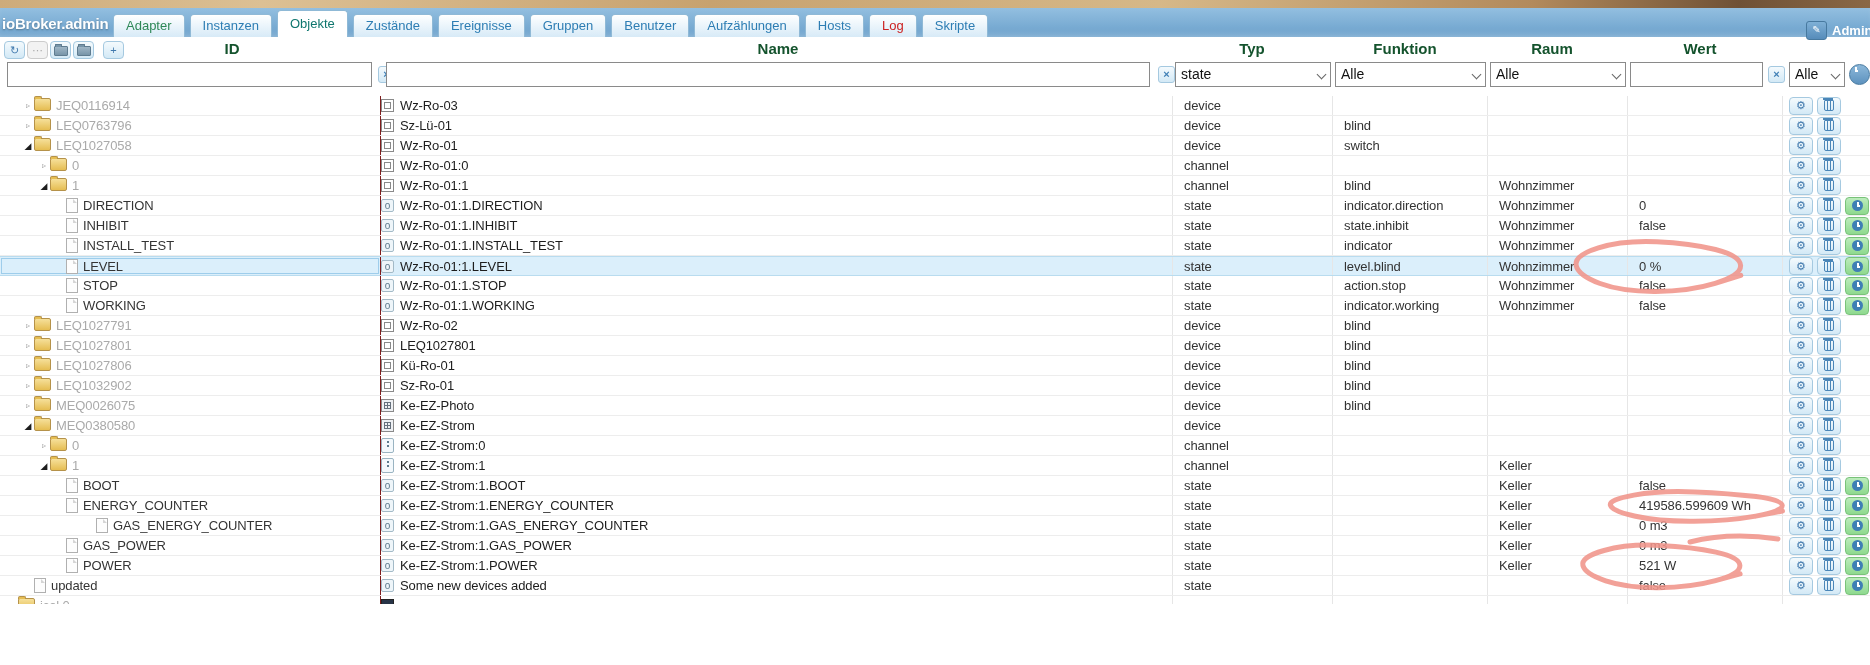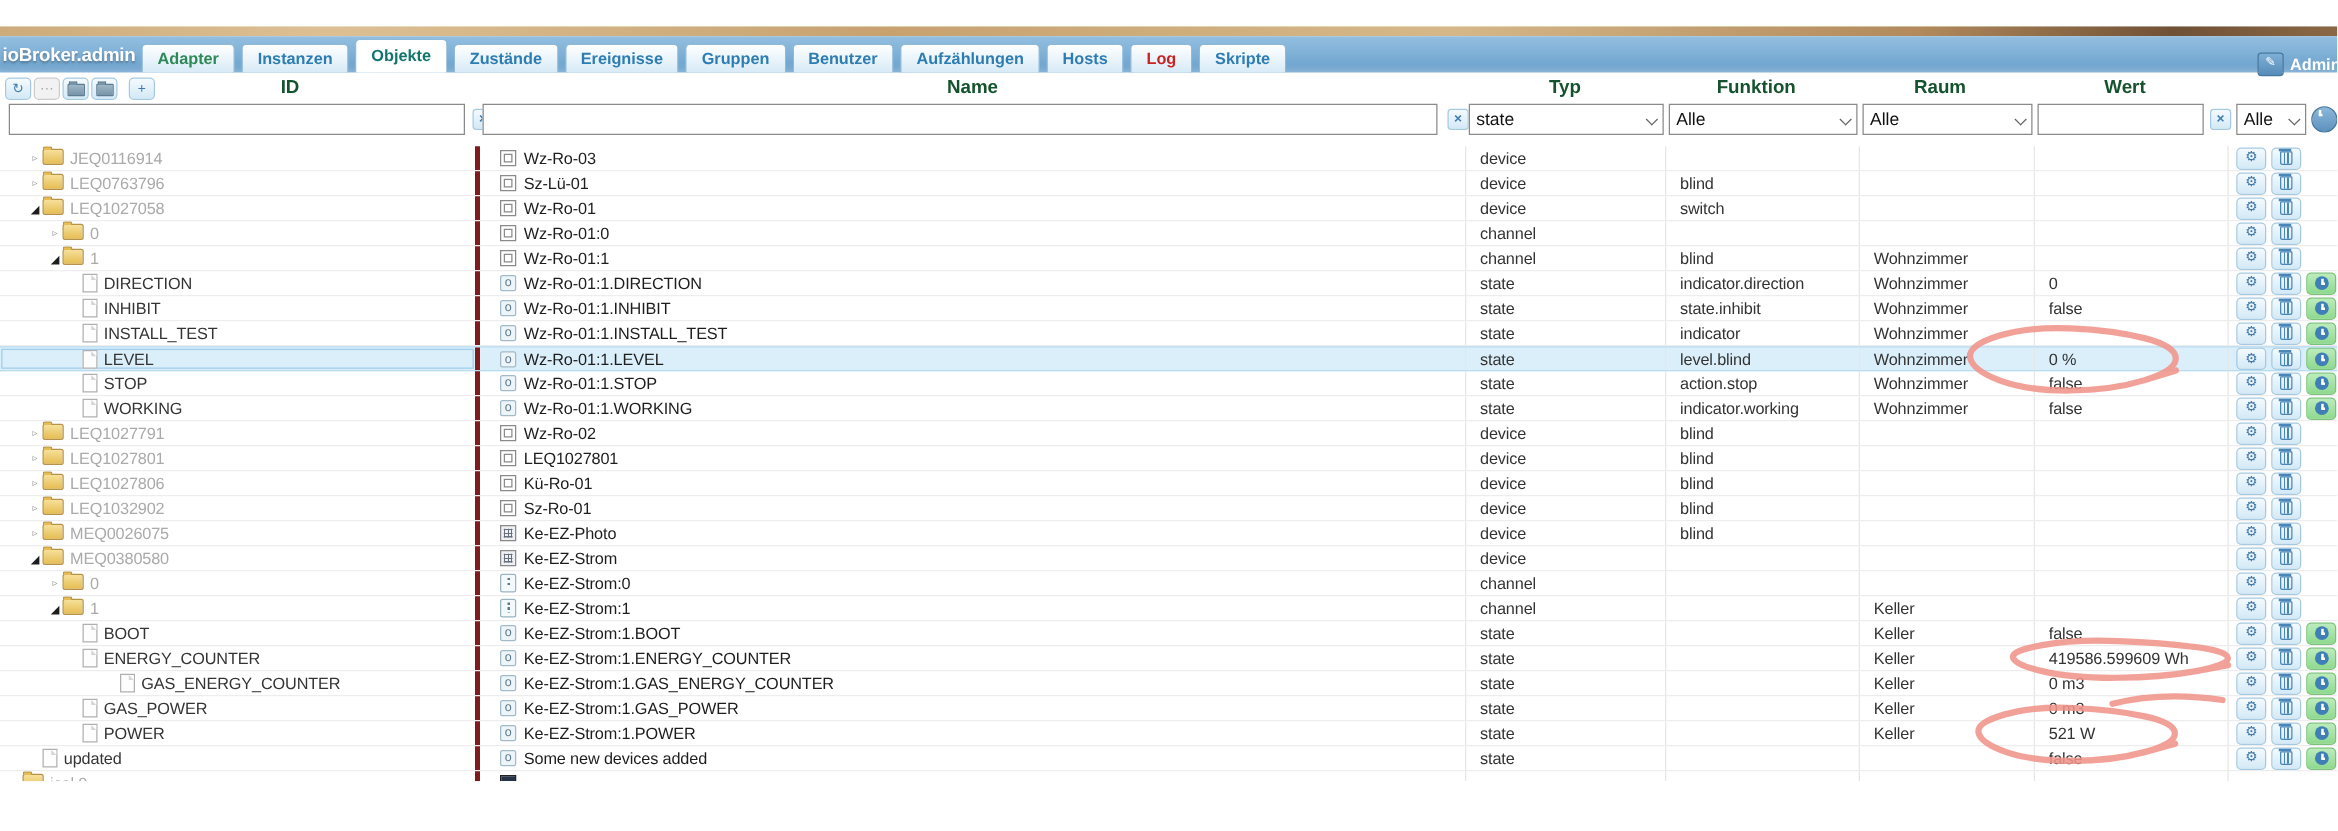--- a/index.html
+++ b/index.html
@@ -1,27 +1,27 @@
 <!DOCTYPE html>
 <html><head>
 <meta charset="utf-8">
 <style>
   html,body{margin:0;padding:0;background:#fff;}
   .screen{position:relative;width:1870px;height:604px;background:#fff;overflow:hidden;
-          font-family:"Liberation Sans",sans-serif;margin-top:21px;}
+          font-family:"Liberation Sans",sans-serif;}
   
   .wood{position:absolute;top:0;left:0;right:0;height:8px;
         background:linear-gradient(90deg,#cdab7a,#dcc094 14%,#c7a26f 38%,#d6b888 62%,#b28a5c 82%,#6f5136 93%,#8a6845);}
   
   .tabbar{position:absolute;top:8px;left:0;right:0;height:29px;
           background:linear-gradient(#93bfe0,#6aa0cb);box-shadow:inset 0 -6px 8px -6px rgba(255,255,255,.45);}
   .app-title{position:absolute;left:2px;top:7px;color:#fff;font-size:15px;font-weight:bold;
              text-shadow:0 1px 2px rgba(0,0,0,.3);letter-spacing:-.2px;}
   .tabs{position:absolute;left:113px;bottom:0;display:flex;gap:5px;align-items:flex-end;}
-  .tab{height:22px;line-height:22px;padding:0 12px;font-size:13px;font-weight:bold;
+  .tab{height:22px;line-height:22px;padding:0 12px;font-size:13px;font-weight:normal;
        background:linear-gradient(#feffff,#d7eaf7);border:1px solid #8fb9d6;border-bottom:none;
        border-radius:4px 4px 0 0;box-shadow:inset 0 1px 0 #fff;cursor:pointer;white-space:nowrap;}
   .tab.active{background:#fff;height:26px;line-height:26px;}
   .adminbox{position:absolute;left:1806px;top:13px;display:flex;align-items:center;gap:5px;}
   .pencilbtn{width:19px;height:17px;border:1px solid #47799f;border-radius:3px;color:#fff;
              background:linear-gradient(#7fb0d6,#568cba);font-size:10px;text-align:center;line-height:16px;cursor:pointer;}
   .adminlabel{color:#fff;font-size:13px;font-weight:bold;}
   
   .tbtn{position:absolute;width:21px;height:18px;border:1px solid #a5c9e0;border-radius:4px;
         background:linear-gradient(#f4fafd,#d3e9f6);color:#4179ad;font-size:11px;text-align:center;
@@ -43,21 +43,21 @@
   .fsel .chev{position:absolute;right:5px;top:8px;width:6px;height:6px;border-right:1px solid #666;
         border-bottom:1px solid #666;transform:rotate(45deg);}
   .histfilter{position:absolute;left:1849px;top:64px;width:19px;height:19px;border-radius:50%;
         border:1px solid #47799f;background:linear-gradient(#8cb8da,#5d92be);cursor:pointer;}
   
   .grid{position:absolute;top:96px;left:0;width:1870px;}
   .row{display:grid;grid-template-columns:380px 792px 160px 155px 140px 155px 88px;height:20px;
        border-bottom:1px solid #ededed;box-sizing:border-box;font-size:13px;color:#333;letter-spacing:-.1px;}
   .row.sel{background:#dbeffb;border-top:1px solid #b9dcef;border-bottom:1px solid #b9dcef;}
   .cell{display:flex;align-items:center;overflow:hidden;white-space:nowrap;}
-  .c-name{border-left:4px solid #7f1d1d;padding-left:16px;}
+  .c-name{border-left:1px solid #7f1d1d;padding-left:0;}
   .c-type,.c-func,.c-room,.c-val,.c-btns{border-left:1px solid #e6e6e6;padding-left:11px;}
   .c-btns{padding-left:6px;gap:4px;}
   .row.sel .c-tree{outline:1px solid #9ecdeb;outline-offset:-2px;}
   .arr{width:12px;flex:none;text-align:center;font-size:8px;color:#9a9a9a;cursor:pointer;}
   .arr.exp{color:#1d1d1d;font-size:9px;}
   .idtxt{margin-left:5px;color:#343434;}
   .idtxt.gray{color:#aaa;}
   .nametxt{margin-left:5px;color:#1d1d1d;}
   
   .folder{flex:none;width:15px;height:11px;background:linear-gradient(#f6e09a,#e5bd52);

